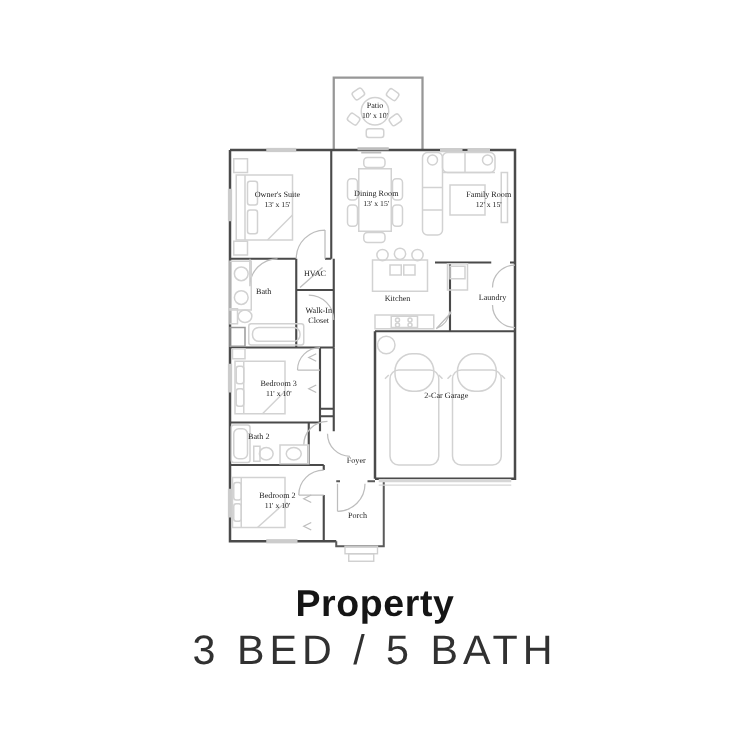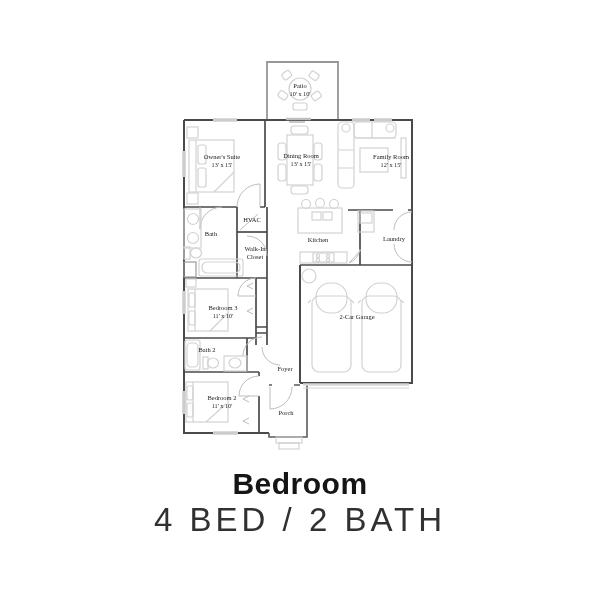--- a/index.html
+++ b/index.html
@@ -265,16 +265,16 @@
     <div class="room-label" style="left:222px;top:401px;">
       <span class="nm">Bedroom 2</span>
       <span class="dims">11' x 10'</span>
     </div>
     <div class="room-label" style="left:286px;top:413px;">
       <span class="nm">Porch</span>
     </div>
   </div>
 
   <div id="title-block">
-    <div id="prop-heading">Bedroom</div>
-    <div id="prop-subheading">4 BED / 2 BATH</div>
+    <div id="prop-heading">Property</div>
+    <div id="prop-subheading">3 BED / 5 BATH</div>
   </div>
 </div>
 
 </body></html>

